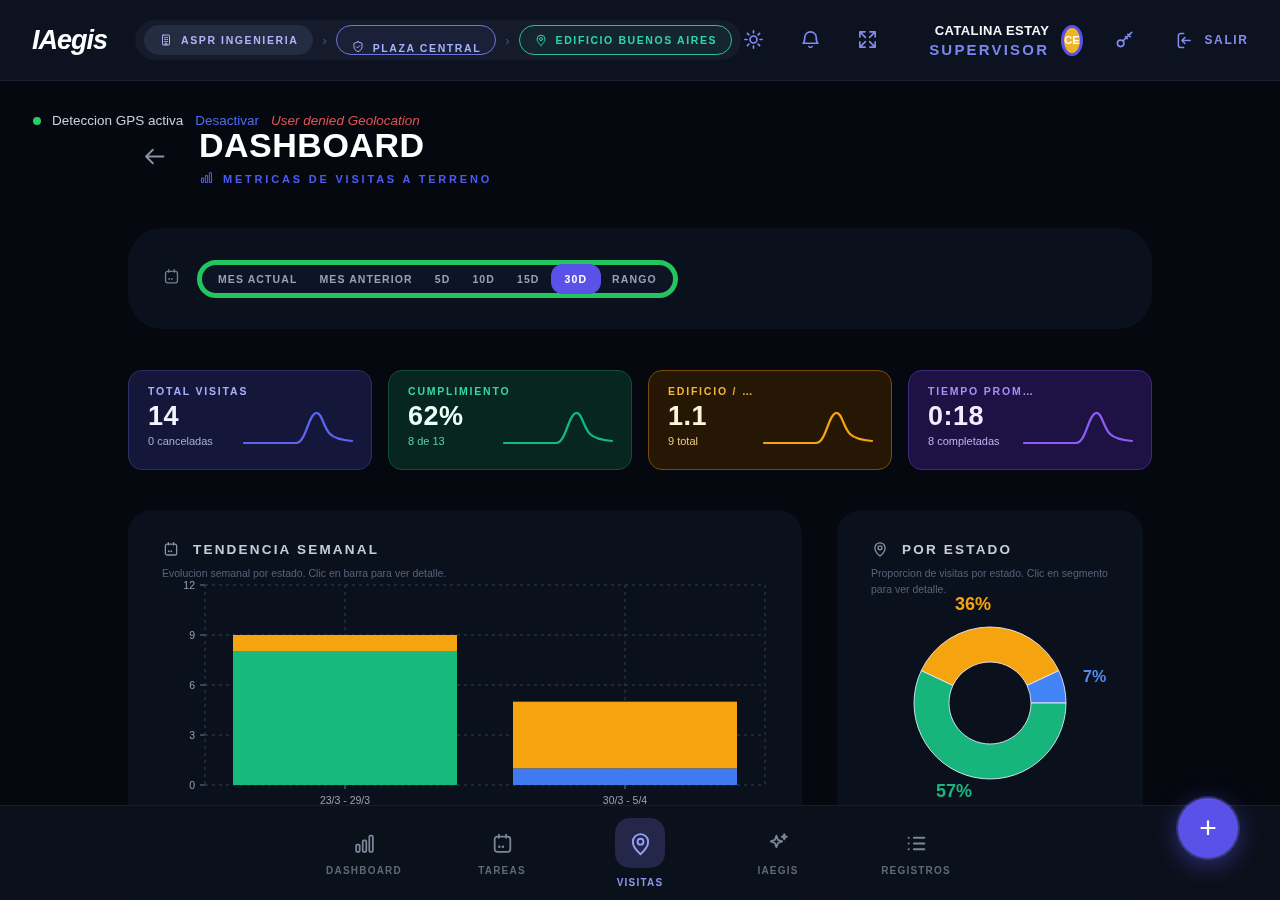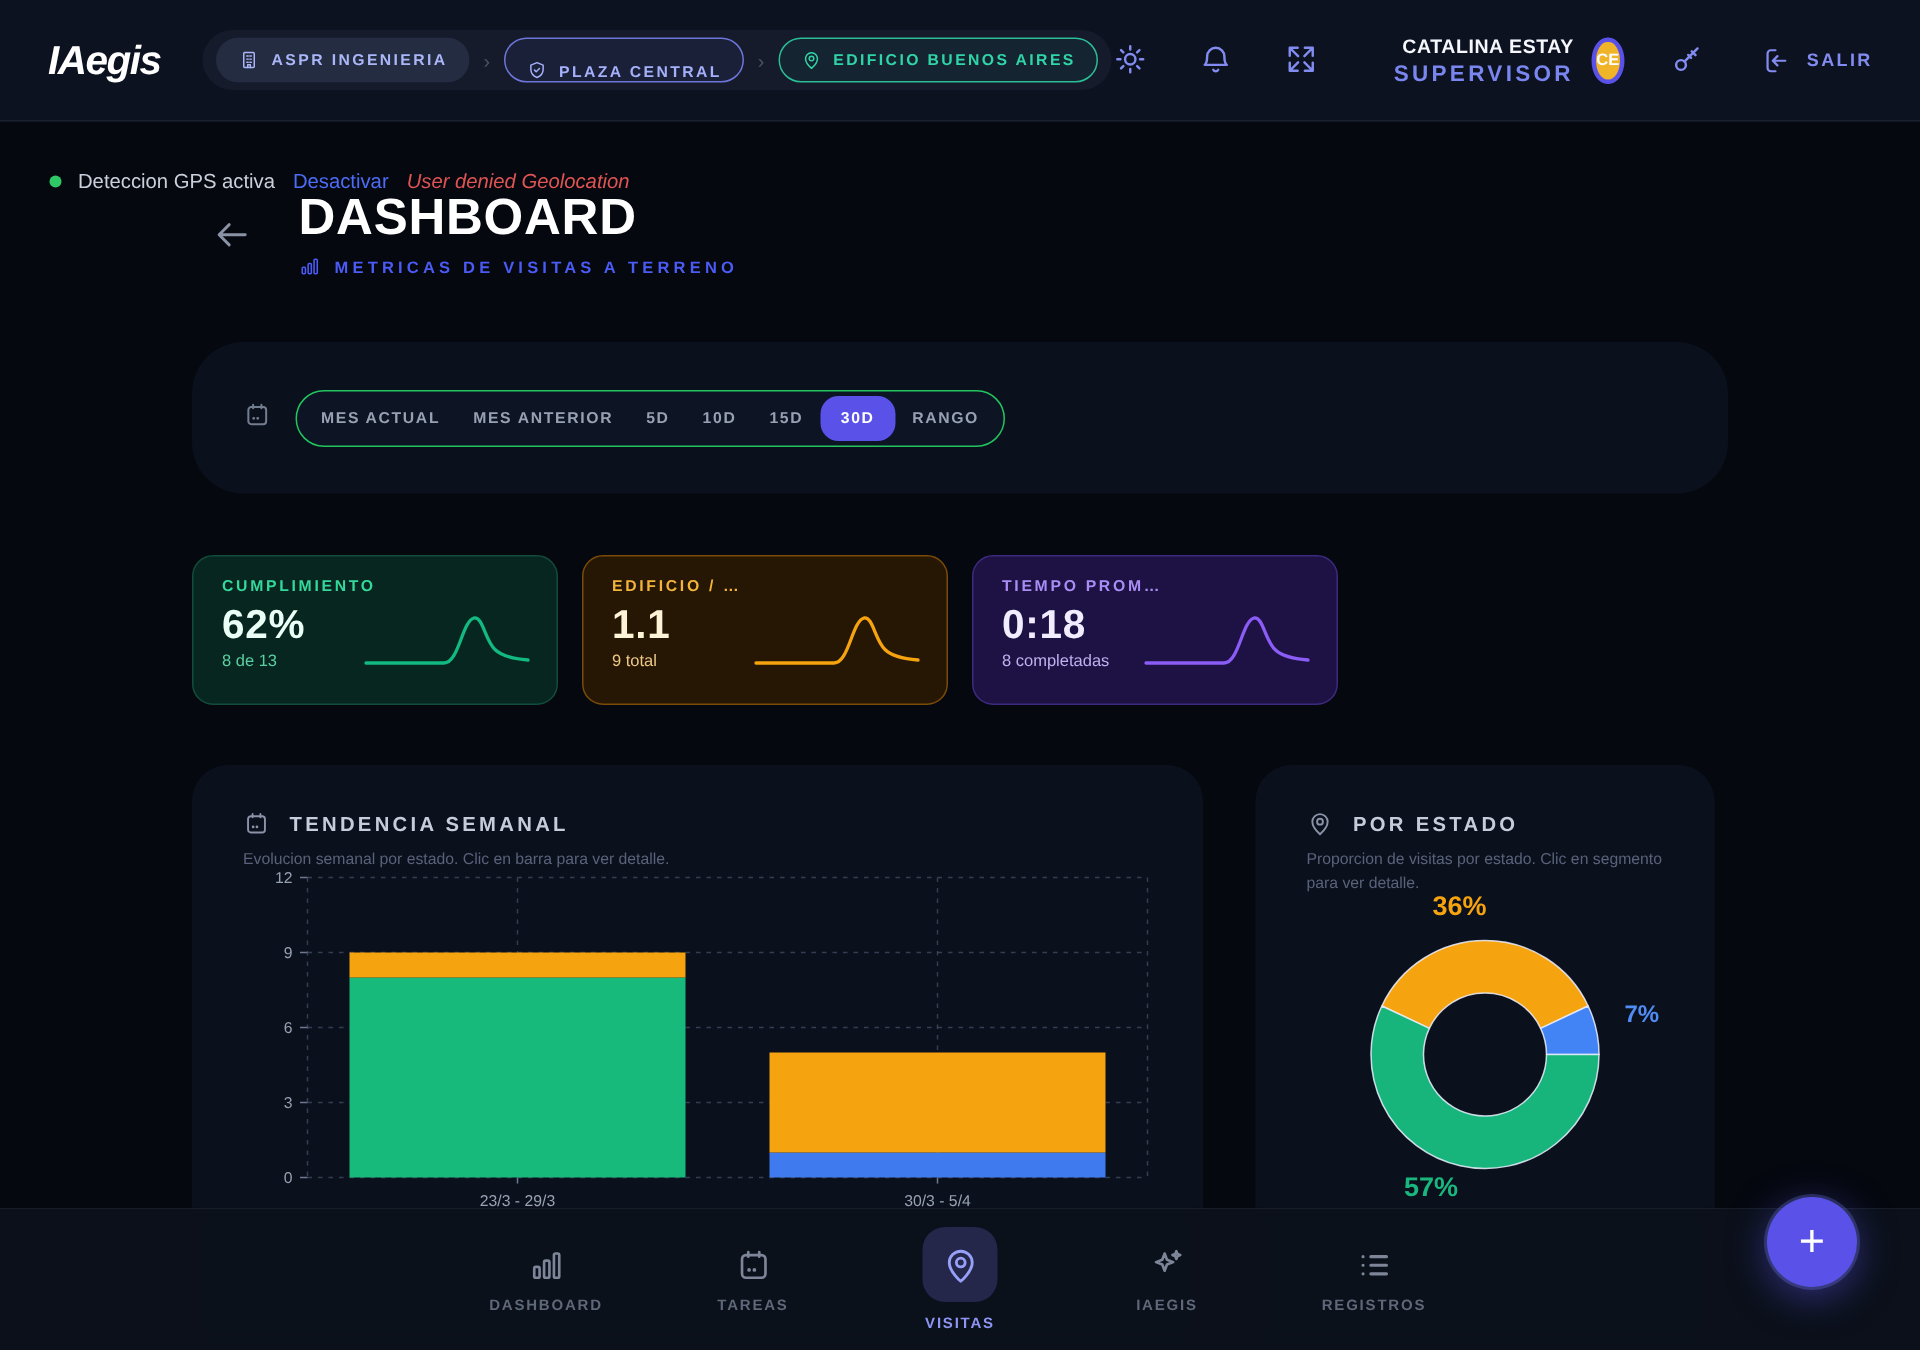--- a/index.html
+++ b/index.html
@@ -49,21 +49,21 @@
   .back-btn .icn svg { width:27px; height:27px; }
   .page-title { position:absolute; top:45px; left:199px; margin:0; font-size:34px; font-weight:800; color:#fff; letter-spacing:.5px; }
   .page-subtitle { position:absolute; top:89px; left:199px; display:flex; align-items:flex-end; gap:9px;
     color:#4b5bf5; font-size:11px; font-weight:800; letter-spacing:2.8px; }
   .page-subtitle .icn svg { width:15px; height:15px; }
 
   .filter-card { position:absolute; top:147px; left:128px; width:1024px; height:101px; background:#0b101d;
     border-radius:34px; display:flex; align-items:center; padding:0 34px; }
   .filter-cal { color:#737d90; }
   .filter-cal .icn svg { width:19px; height:19px; }
-  .segmented { margin-left:16px; background:#0d1424; border:1px solid #22c55e; border-radius:19px;
+  .segmented { margin-left:16px; background:#0d1424; border:5px solid #22c55e; border-radius:19px;
     height:38px; display:flex; align-items:center; padding:0 5px; }
   .seg-btn { background:none; border:none; color:#98a1b3; font-size:10.5px; font-weight:800; letter-spacing:1.1px;
     padding:0 11px; height:30px; cursor:pointer; border-radius:12px; white-space:nowrap; }
   .seg-btn.active { background:#5a52e8; color:#fff; padding:0 14px; }
 
   .stats-row { position:absolute; top:289px; left:128px; width:1024px; display:grid;
     grid-template-columns:repeat(4,1fr); gap:16px; }
   .stat-card { height:100px; border-radius:14px; padding:14px 19px; position:relative; border:1px solid transparent; cursor:pointer; }
   .stat-label { font-size:10.5px; font-weight:800; letter-spacing:1.8px; white-space:nowrap; }
   .stat-value { font-size:27px; font-weight:800; margin-top:4px; letter-spacing:.5px; }
@@ -222,20 +222,28 @@
           <button class="seg-btn">MES ANTERIOR</button>
           <button class="seg-btn">5D</button>
           <button class="seg-btn">10D</button>
           <button class="seg-btn">15D</button>
           <button class="seg-btn active">30D</button>
           <button class="seg-btn">RANGO</button>
         </div>
     </section>
 
     <section class="stats-row" id="stats-row">
+        <article class="stat-card" style="background: rgb(20, 23, 58); border-color: rgb(44, 47, 99);">
+          <div class="stat-label" style="color: rgb(167, 176, 251);">TOTAL VISITAS</div>
+          <div class="stat-value" style="color: rgb(242, 244, 255);">14</div>
+          <div class="stat-sub" style="color: rgb(169, 176, 198);">0 canceladas</div>
+          <span class="stat-spark"><svg width="118" height="48" viewBox="0 0 118 48" fill="none">
+              <path d="M4 38 L56 38 C66 38 68 10 76 8 C82 7 83 22 90 29 C94 33 100 35 112 36" stroke="#5d64f0" stroke-width="2.2" stroke-linecap="round"></path>
+            </svg></span>
+        </article>
         <article class="stat-card" style="background: rgb(7, 38, 31); border-color: rgb(19, 76, 60);">
           <div class="stat-label" style="color: rgb(53, 216, 155);">CUMPLIMIENTO</div>
           <div class="stat-value" style="color: rgb(234, 255, 245);">62%</div>
           <div class="stat-sub" style="color: rgb(90, 208, 162);">8 de 13</div>
           <span class="stat-spark"><svg width="118" height="48" viewBox="0 0 118 48" fill="none">
               <path d="M4 38 L56 38 C66 38 68 10 76 8 C82 7 83 22 90 29 C94 33 100 35 112 36" stroke="#12b981" stroke-width="2.2" stroke-linecap="round"></path>
             </svg></span>
         </article>
         <article class="stat-card" style="background: rgb(38, 22, 4); border-color: rgb(122, 76, 8);">
           <div class="stat-label" style="color: rgb(242, 180, 58);">EDIFICIO / …</div>

